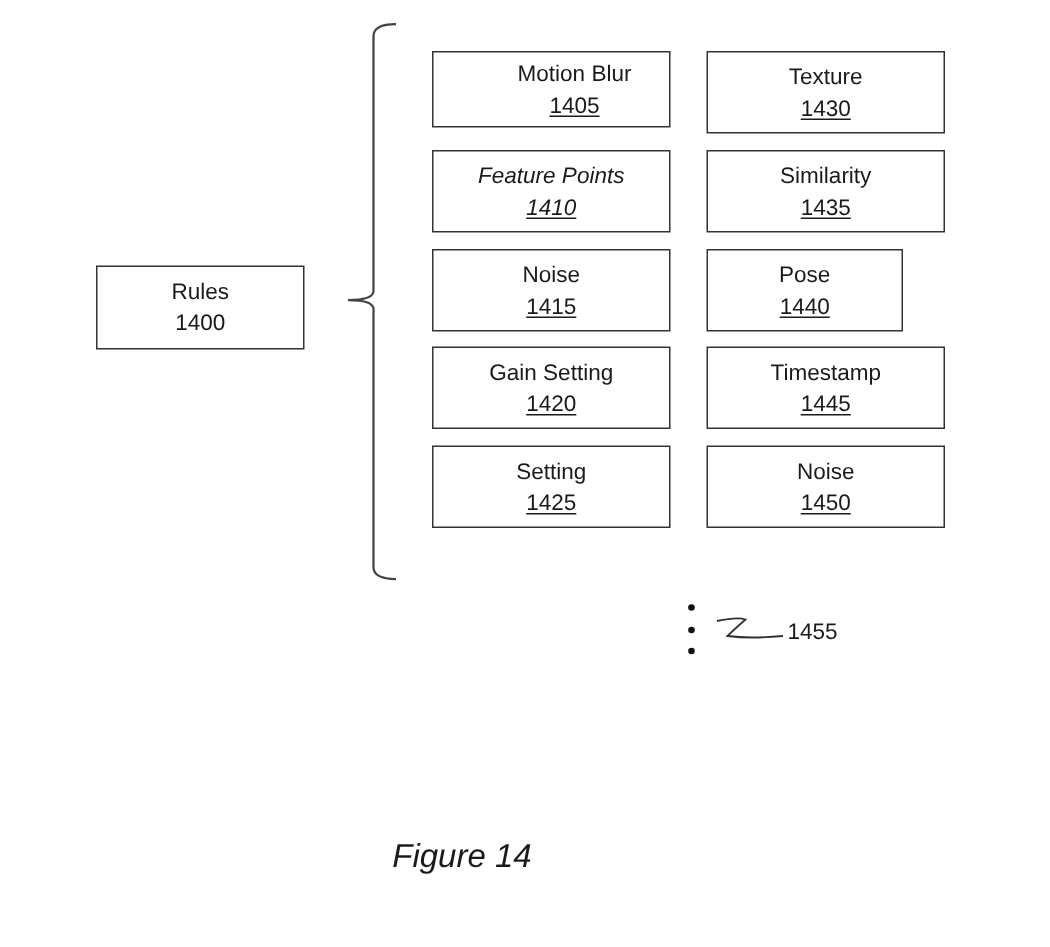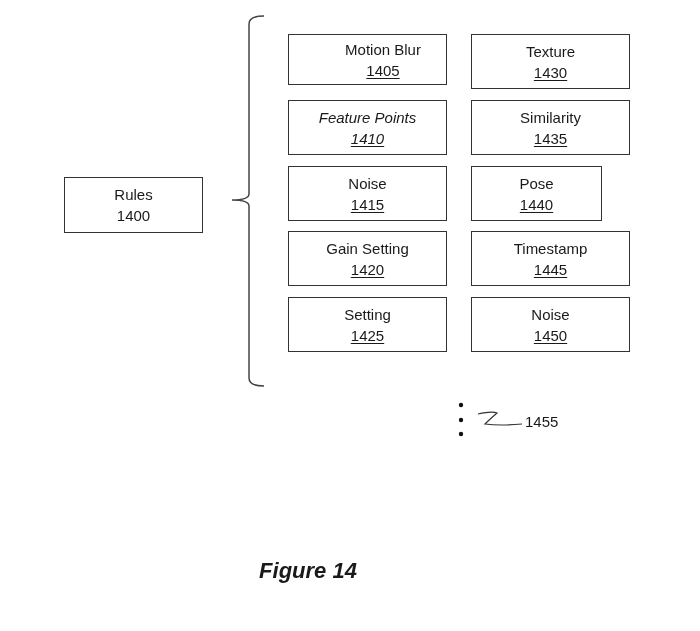--- a/index.html
+++ b/index.html
@@ -6,21 +6,21 @@
   body { width:700px; height:631px; position:relative; overflow:hidden;
          font-family:"Liberation Sans", "DejaVu Sans", sans-serif; color:#1a1a1a; }
   .box { position:absolute; border:1.5px solid #333; box-sizing:border-box; background:#fff;
          display:flex; flex-direction:column; align-items:center; justify-content:center;
          font-size:15px; line-height:21px; text-align:center; }
   .box .num { text-decoration:underline; text-underline-offset:2px; }
   .box.root .num { text-decoration:none; }
   svg.overlay { position:absolute; left:0; top:0; }
   .ref { position:absolute; left:525px; top:413px; font-size:15px; }
   .caption { position:absolute; left:0; width:616px; top:558px; text-align:center;
-             font-size:22px; font-weight:bold; font-style:italic; }
+             font-size:22px; font-weight:normal; font-style:italic; }
 </style>
 </head>
 <body>
 
 <svg class="overlay" width="700" height="631">
   <path d="M264,16 Q249,16 249,24 L249,194 Q249,200 232,200 Q249,200 249,206 L249,378 Q249,386 264,386" fill="none" stroke="#444" stroke-width="1.5"></path>
   <circle cx="461" cy="405" r="2.2" fill="#111"></circle>
   <circle cx="461" cy="420" r="2.2" fill="#111"></circle>
   <circle cx="461" cy="434" r="2.2" fill="#111"></circle>
   <path d="M478,414 Q492,411 497,413 Q489,420 485,424 Q500,426 522,424" fill="none" stroke="#333" stroke-width="1.2"></path>

